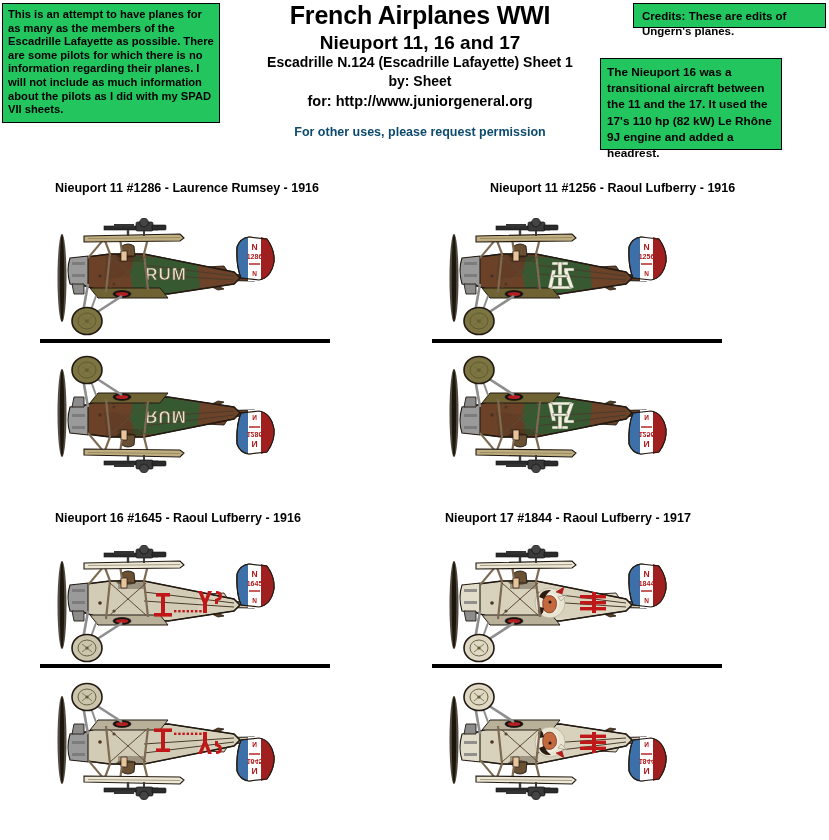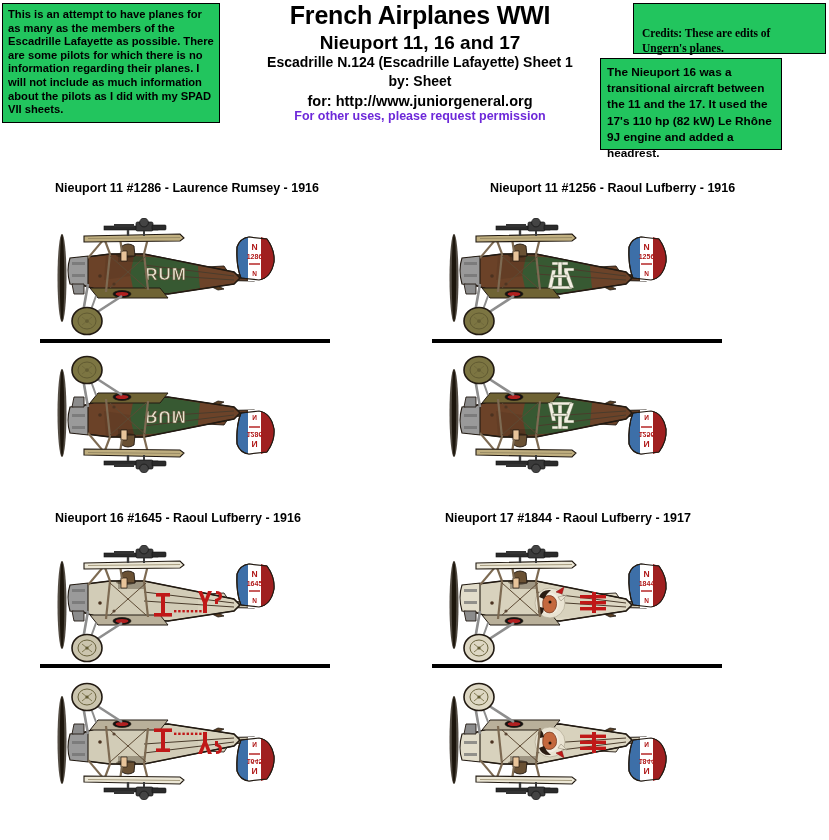--- a/index.html
+++ b/index.html
@@ -10,33 +10,33 @@
   }
   .page{position:absolute;inset:0;}
 
   
   .tbox{
     position:absolute;border:1.5px solid #000;background:#22c55e;
     box-sizing:border-box;font-weight:bold;
   }
   #note-box{left:2px;top:3px;width:218px;height:120px;padding:4px 5px;}
   #note-box p{margin:0;font-size:11.2px;line-height:13.6px;}
-  #credits-box{left:633px;top:3px;width:193px;height:51px;padding:22px 8px;font-family:Liberation Serif, serif;}
+  #credits-box{left:633px;top:3px;width:193px;height:25px;padding:5px 8px;}
   #credits-box p{margin:0;font-size:11.5px;line-height:14.5px;}
   #info-box{left:600px;top:58px;width:182px;height:92px;padding:5px 6px;}
   #info-box p{margin:0;font-size:11.8px;line-height:16.2px;}
 
   
   #masthead{position:absolute;left:225px;top:0px;width:390px;text-align:center;}
   #masthead .l1{font-size:25px;font-weight:bold;letter-spacing:-.2px;margin-top:1px;}
   #masthead .l2{font-size:19px;font-weight:bold;margin-top:2px;}
   #masthead .l3{font-size:14px;font-weight:bold;margin-top:0;}
   #masthead .l4{font-size:14px;font-weight:bold;margin-top:3px;}
   #masthead .l5{font-size:14.5px;font-weight:bold;margin-top:4px;text-align:center;}
-  #masthead .l6{font-size:12.5px;font-weight:bold;color:#6d28d9;margin-top:0;}
+  #masthead .l6{font-size:12.5px;font-weight:bold;color:#0c4a6e;margin-top:16px;}
   .caption{
     position:absolute;font-size:12.5px;font-weight:bold;white-space:nowrap;
   }
   .foldline{position:absolute;background:#000;height:4px;}
   .planewrap{position:absolute;width:236px;height:118px;}
   .planewrap.flip{transform:scaleY(-1);}
   .planewrap svg{display:block;width:236px;height:118px;}
 </style>
 </head>
 <body>

